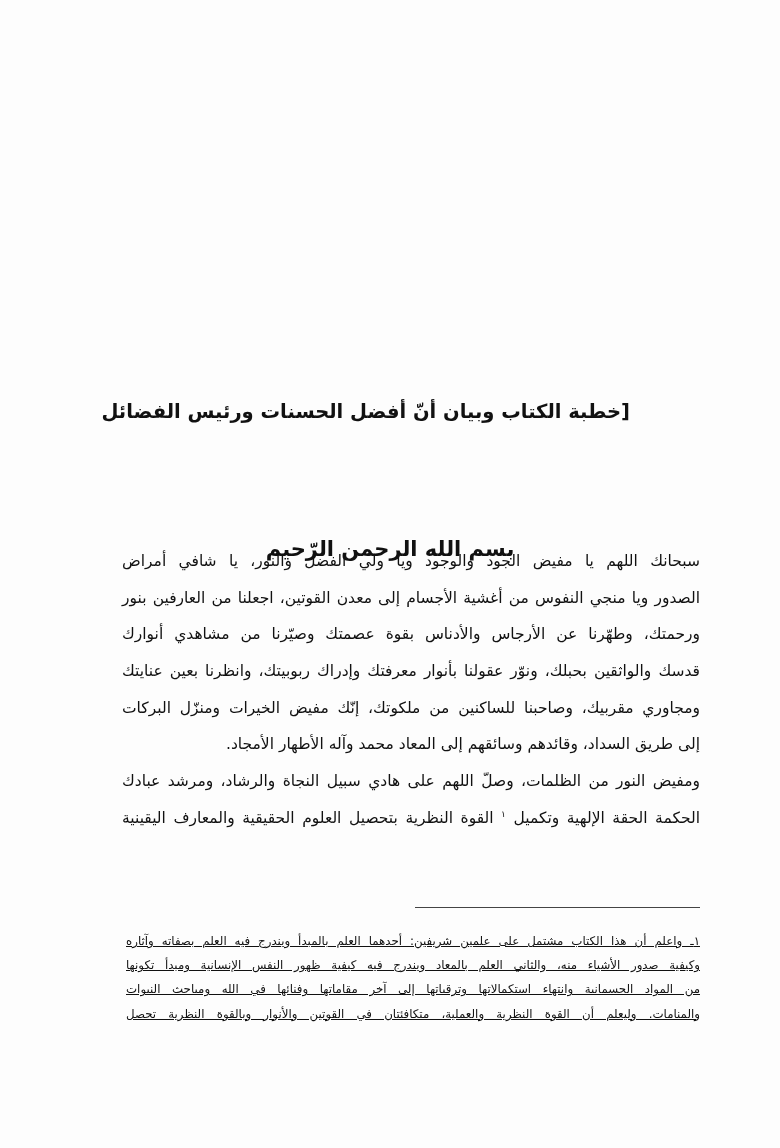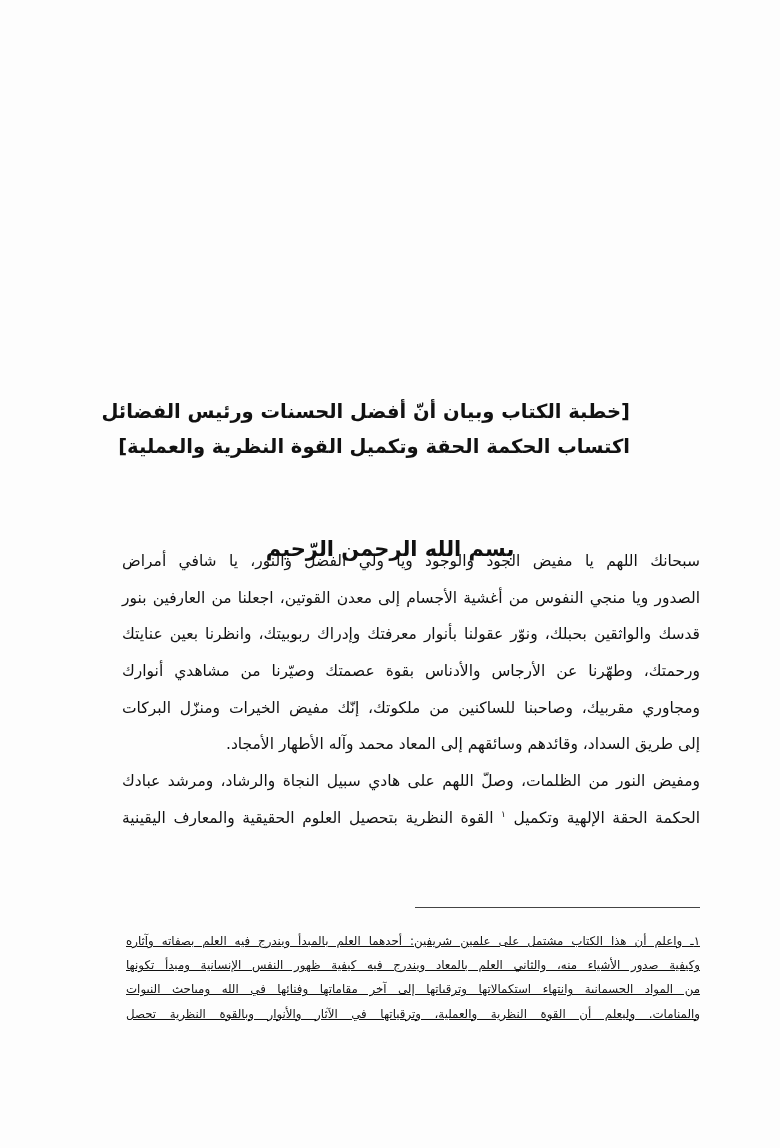--- a/index.html
+++ b/index.html
@@ -98,38 +98,37 @@
       height: 24.2px;
     }
   </style>
 </head>
 <body>
 
 <div class="page">
 
   <div class="heading">
     <div>[خطبة الكتاب وبيان أنّ أفضل الحسنات ورئيس الفضائل</div>
-    <div>اكتساب الحكمة الحقة وتكميل القوة النظرية والعملية]</div>
   </div>
 
   <div class="basmala">بسم الله الرحمن الرّحيم</div>
 
   <div class="body-text">
     <span class="body-line">سبحانك اللهم يا مفيض الجود والوجود ويا ولي الفضل والنور، يا شافي أمراض</span>
     <span class="body-line">الصدور ويا منجي النفوس من أغشية الأجسام إلى معدن القوتين، اجعلنا من العارفين بنور</span>
+    <span class="body-line">ورحمتك، وطهّرنا عن الأرجاس والأدناس بقوة عصمتك وصيّرنا من مشاهدي أنوارك</span>
     <span class="body-line">قدسك والواثقين بحبلك، ونوّر عقولنا بأنوار معرفتك وإدراك ربوبيتك، وانظرنا بعين عنايتك</span>
-    <span class="body-line">ورحمتك، وطهّرنا عن الأرجاس والأدناس بقوة عصمتك وصيّرنا من مشاهدي أنوارك</span>
     <span class="body-line">ومجاوري مقربيك، وصاحبنا للساكنين من ملكوتك، إنّك مفيض الخيرات ومنزّل البركات</span>
     <span class="body-line last">إلى طريق السداد، وقائدهم وسائقهم إلى المعاد محمد وآله الأطهار الأمجاد.</span>
     <span class="body-line">ومفيض النور من الظلمات، وصلّ اللهم على هادي سبيل النجاة والرشاد، ومرشد عبادك</span>
     <span class="body-line"><span>الحكمة الحقة الإلهية وتكميل</span> <sup class="fn-ref">١</sup> <span>القوة النظرية بتحصيل العلوم الحقيقية والمعارف اليقينية</span></span>
   </div>
 
   <div class="footnote-rule"></div>
 
   <div class="footnotes">
     <span class="fn-line">١ـ واعلم أن هذا الكتاب مشتمل على علمين شريفين: أحدهما العلم بالمبدأ ويندرج فيه العلم بصفاته وآثاره</span>
     <span class="fn-line">وكيفية صدور الأشياء منه، والثاني العلم بالمعاد ويندرج فيه كيفية ظهور النفس الإنسانية ومبدأ تكونها</span>
     <span class="fn-line">من المواد الجسمانية وانتهاء استكمالاتها وترقياتها إلى آخر مقاماتها وفنائها في الله ومباحث النبوات</span>
-    <span class="fn-line">والمنامات. وليعلم أن القوة النظرية والعملية، وترقياتها في الآثار والأنوار وبالقوة النظرية تحصل</span>
+    <span class="fn-line">والمنامات. وليعلم أن القوة النظرية والعملية، متكافئتان في القوتين والأنوار وبالقوة النظرية تحصل</span>
   </div>
 
 </div>
 
 </body></html>

